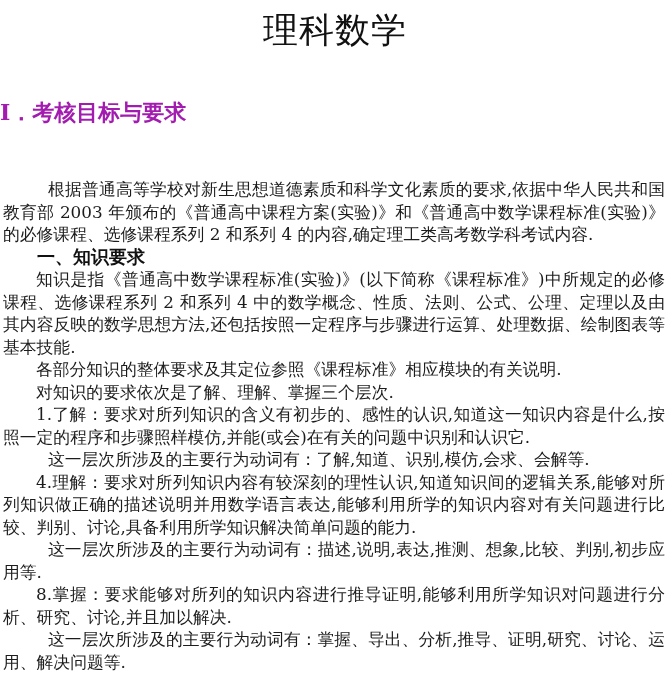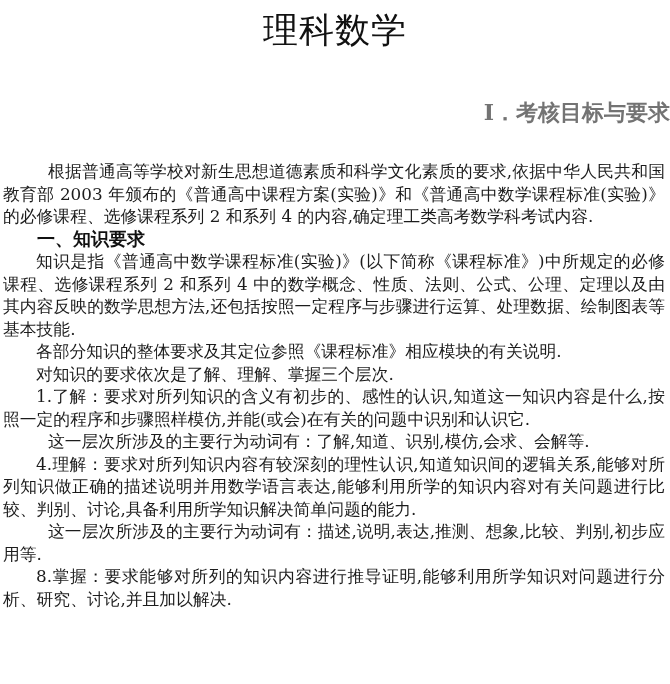--- a/index.html
+++ b/index.html
@@ -15,28 +15,28 @@
     margin: 11px 0 0 0;
     text-align: center;
     font-size: 35px;
     line-height: 39px;
     font-weight: normal;
     letter-spacing: 1px;
     color: #111111;
   }
   .section-heading {
     margin: 49px 0 0 0;
-    text-align: right;
+    text-align: left;
     font-size: 22px;
     line-height: 27px;
     font-weight: bold;
-    color: #737373;
+    color: #a21caf;
   }
   .doc-body {
-    margin-top: 34px;
+    margin-top: 52px;
     padding: 0 5px 0 3px;
     font-size: 16.8px;
     line-height: 22.5px;
     text-align: justify;
     text-justify: inter-character;
   }
   .doc-body p { margin: 0; }
   .para-indent { text-indent: 33px; }
   .para-indent-lg { text-indent: 45px; }
   .subheading {
@@ -59,15 +59,16 @@
     <p class="para-indent-lg">根据普通高等学校对新生思想道德素质和科学文化素质的要求,依据中华人民共和国教育部 2003 年颁布的《普通高中课程方案(实验)》和《普通高中数学课程标准(实验)》的必修课程、选修课程系列 2 和系列 4 的内容,确定理工类高考数学科考试内容.</p>
     <p class="subheading">一、知识要求</p>
     <p class="para-indent">知识是指《普通高中数学课程标准(实验)》(以下简称《课程标准》)中所规定的必修课程、选修课程系列 2 和系列 4 中的数学概念、性质、法则、公式、公理、定理以及由其内容反映的数学思想方法,还包括按照一定程序与步骤进行运算、处理数据、绘制图表等基本技能.</p>
     <p class="para-indent">各部分知识的整体要求及其定位参照《课程标准》相应模块的有关说明.</p>
     <p class="para-indent">对知识的要求依次是了解、理解、掌握三个层次.</p>
     <p class="para-indent">1.了解：要求对所列知识的含义有初步的、感性的认识,知道这一知识内容是什么,按照一定的程序和步骤照样模仿,并能(或会)在有关的问题中识别和认识它.</p>
     <p class="para-indent-lg">这一层次所涉及的主要行为动词有：了解,知道、识别,模仿,会求、会解等.</p>
     <p class="para-indent">4.理解：要求对所列知识内容有较深刻的理性认识,知道知识间的逻辑关系,能够对所列知识做正确的描述说明并用数学语言表达,能够利用所学的知识内容对有关问题进行比较、判别、讨论,具备利用所学知识解决简单问题的能力.</p>
     <p class="para-indent-lg">这一层次所涉及的主要行为动词有：描述,说明,表达,推测、想象,比较、判别,初步应用等.</p>
     <p class="para-indent">8.掌握：要求能够对所列的知识内容进行推导证明,能够利用所学知识对问题进行分析、研究、讨论,并且加以解决.</p>
+    <p class="para-indent-lg">这一层次所涉及的主要行为动词有：掌握、导出、分析,推导、证明,研究、讨论、运用、解决问题等.</p>
   </div>
 
 </div>
 
 </body></html>

